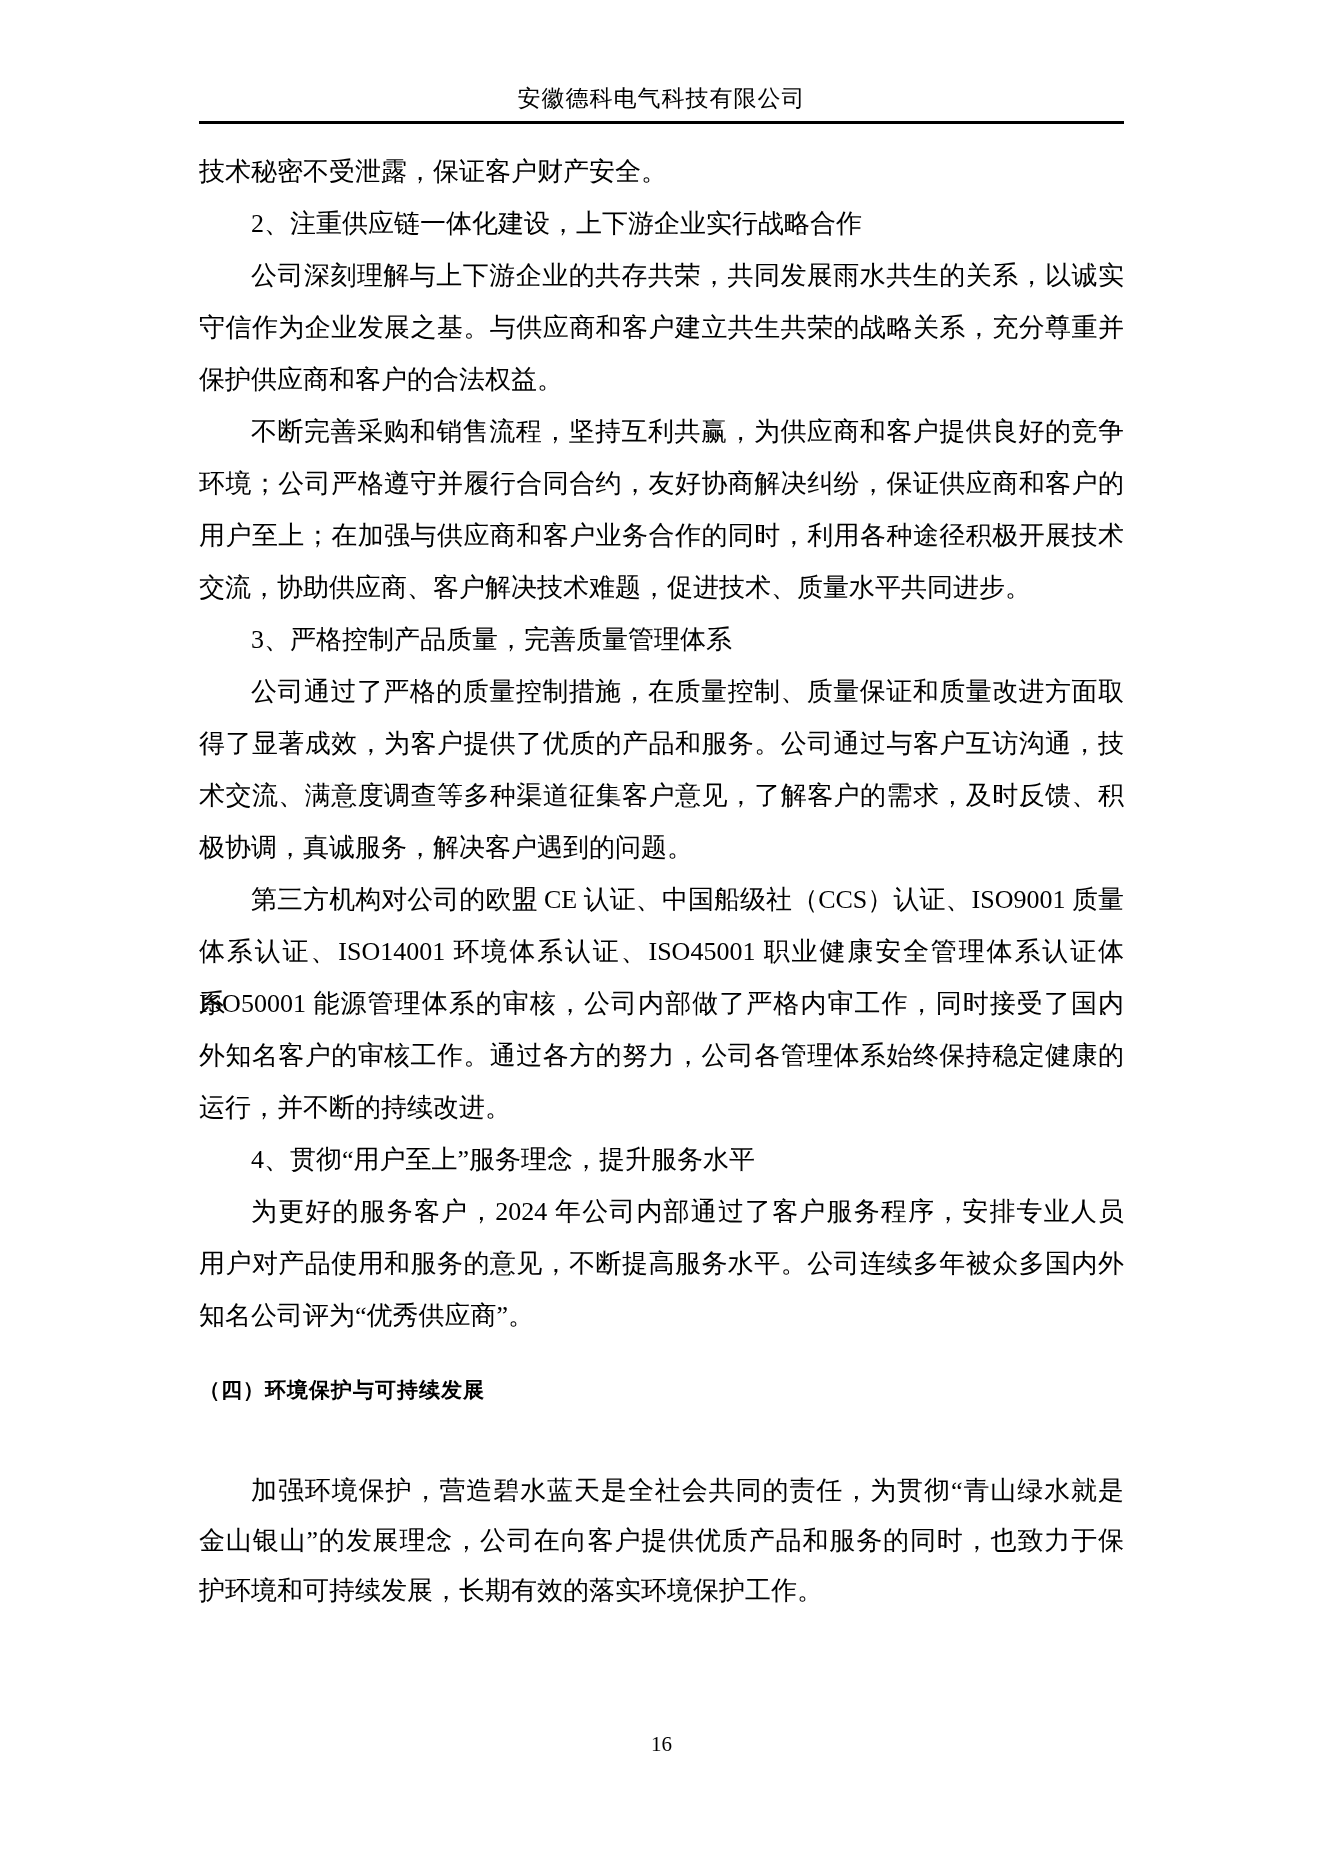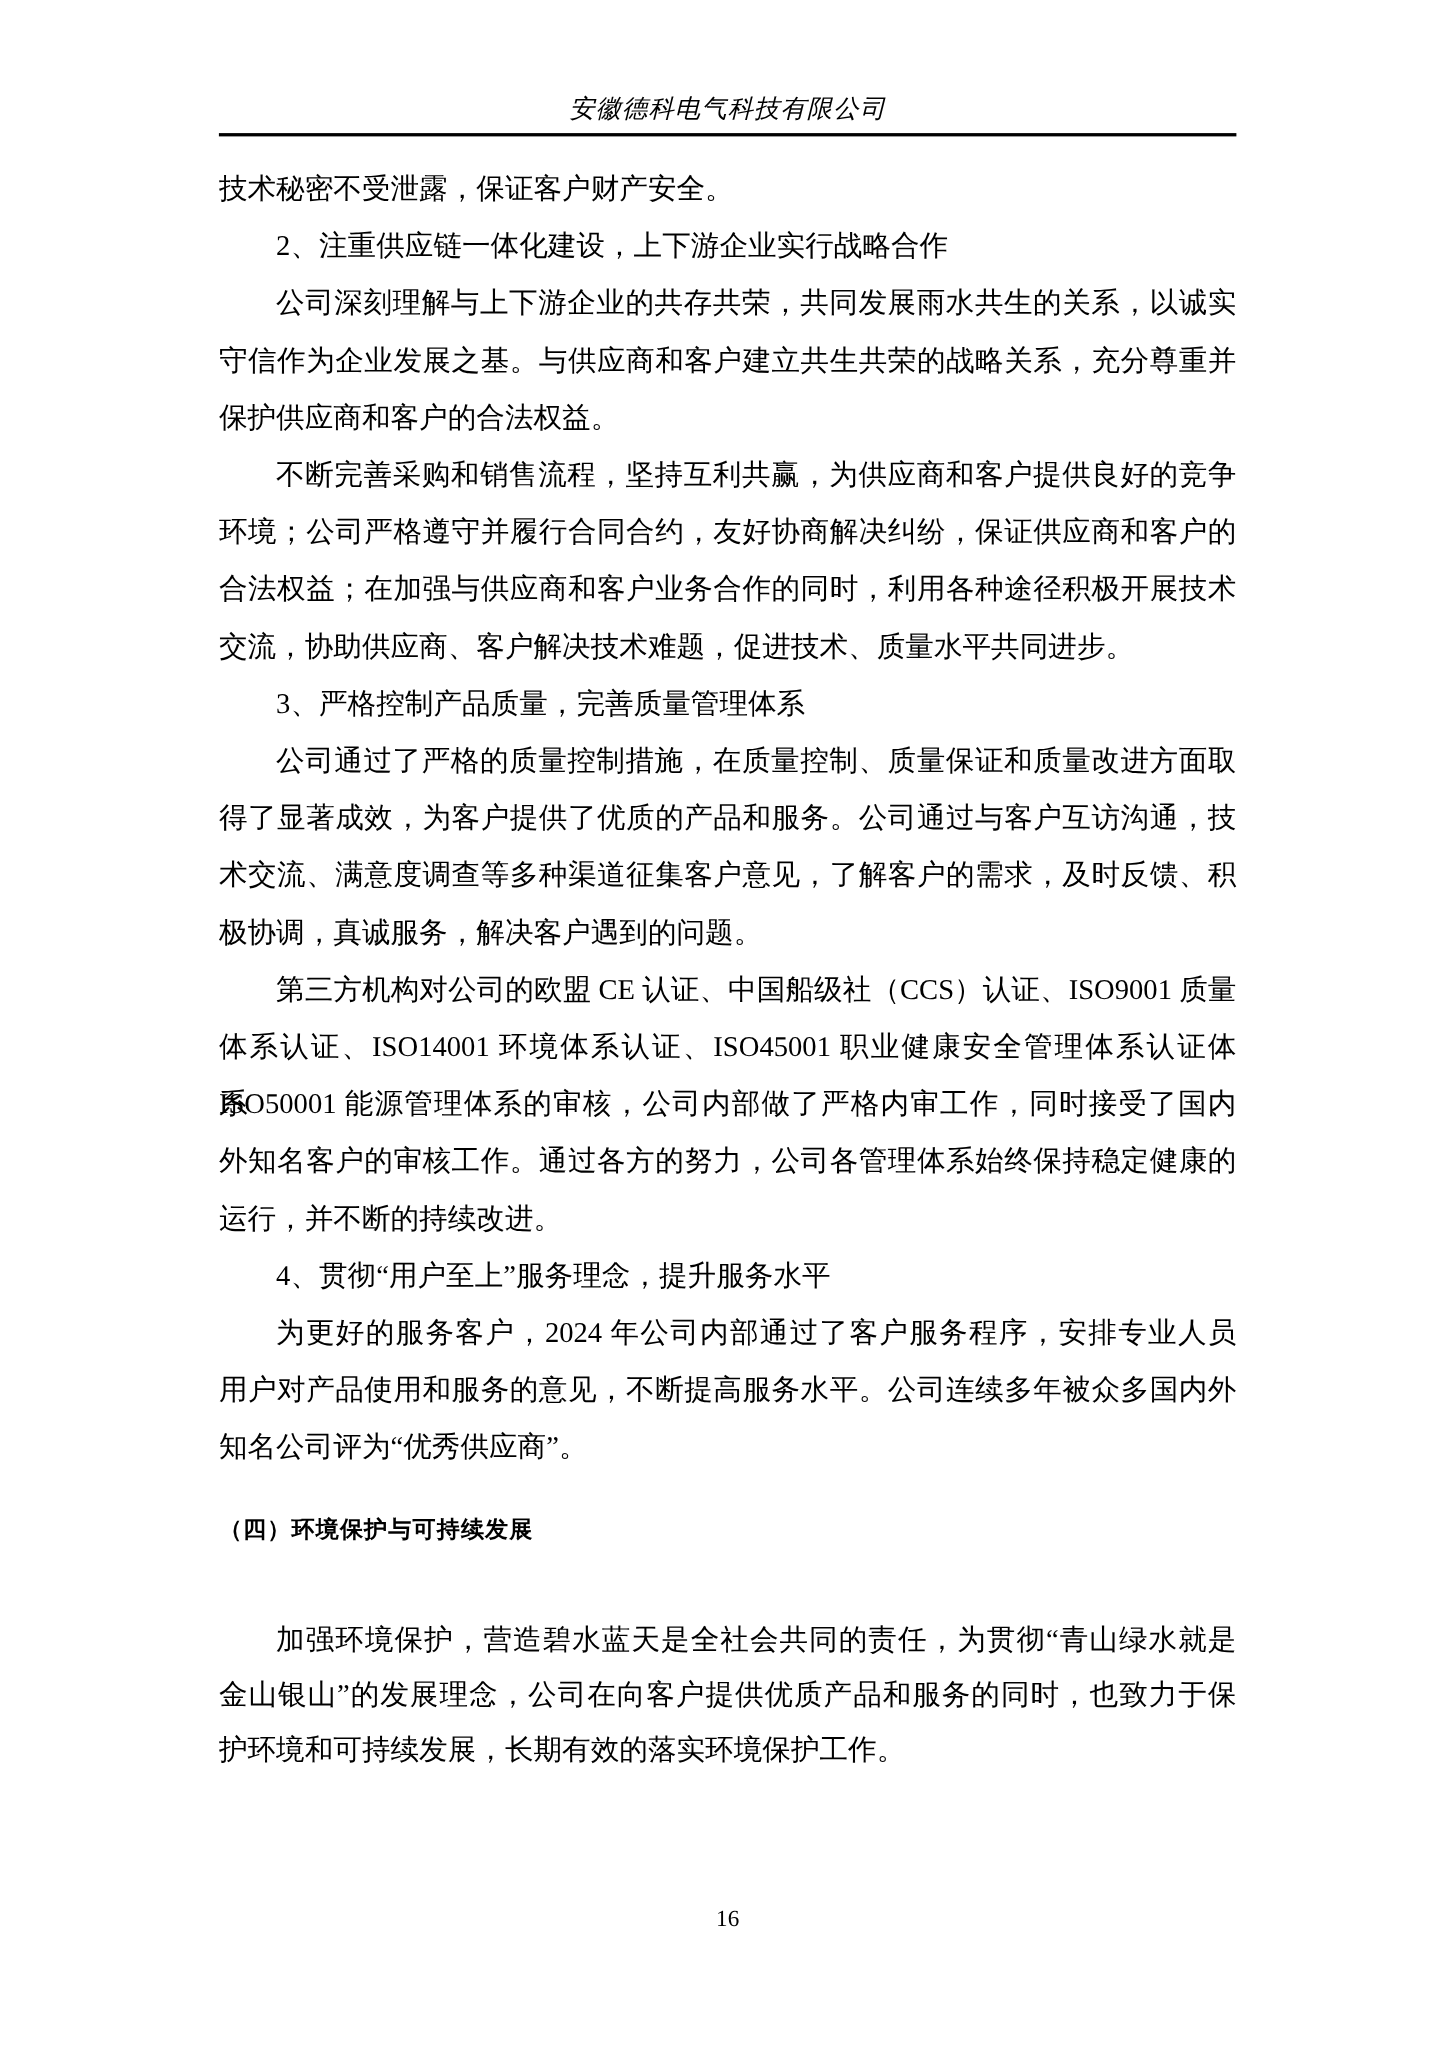--- a/index.html
+++ b/index.html
@@ -12,21 +12,20 @@
     font-family: "Liberation Serif", "DejaVu Serif", serif;
     color: #000000;
     overflow: hidden;
   }
   .header { padding-top: 86px; }
   .header-title {
     text-align: center;
     font-size: 23px;
     letter-spacing: 1px;
     line-height: 26px;
-    font-style: italic;
   }
   .header-rule {
     width: 925px;
     height: 3px;
     background: #000000;
     margin: 9px auto 0 auto;
   }
   .content {
     width: 925px;
     margin: 22px auto 0 auto;
@@ -78,21 +77,21 @@
   </div>
 
   <div class="content" id="body-lines">
       <div class="line">技术秘密不受泄露，保证客户财产安全。</div>
       <div class="line indent">2、注重供应链一体化建设，上下游企业实行战略合作</div>
       <div class="line indent fill">公司深刻理解与上下游企业的共存共荣，共同发展雨水共生的关系，以诚实</div>
       <div class="line fill">守信作为企业发展之基。与供应商和客户建立共生共荣的战略关系，充分尊重并</div>
       <div class="line">保护供应商和客户的合法权益。</div>
       <div class="line indent fill">不断完善采购和销售流程，坚持互利共赢，为供应商和客户提供良好的竞争</div>
       <div class="line fill">环境；公司严格遵守并履行合同合约，友好协商解决纠纷，保证供应商和客户的</div>
-      <div class="line fill">合法权益；在加强与供应商和客户业务合作的同时，利用各种途径积极开展技术</div>
+      <div class="line fill">用户至上；在加强与供应商和客户业务合作的同时，利用各种途径积极开展技术</div>
       <div class="line">交流，协助供应商、客户解决技术难题，促进技术、质量水平共同进步。</div>
       <div class="line indent">3、严格控制产品质量，完善质量管理体系</div>
       <div class="line indent fill">公司通过了严格的质量控制措施，在质量控制、质量保证和质量改进方面取</div>
       <div class="line fill">得了显著成效，为客户提供了优质的产品和服务。公司通过与客户互访沟通，技</div>
       <div class="line fill">术交流、满意度调查等多种渠道征集客户意见，了解客户的需求，及时反馈、积</div>
       <div class="line">极协调，真诚服务，解决客户遇到的问题。</div>
       <div class="line indent fill">第三方机构对公司的欧盟 CE 认证、中国船级社（CCS）认证、ISO9001 质量</div>
       <div class="line fill">体系认证、ISO14001 环境体系认证、ISO45001 职业健康安全管理体系认证体系、</div>
       <div class="line fill">ISO50001 能源管理体系的审核，公司内部做了严格内审工作，同时接受了国内</div>
       <div class="line fill">外知名客户的审核工作。通过各方的努力，公司各管理体系始终保持稳定健康的</div>

